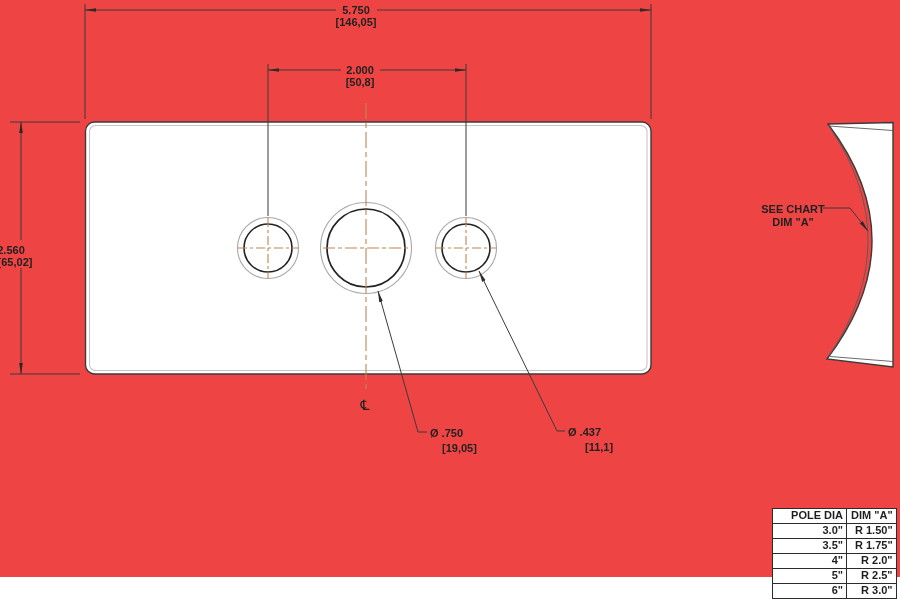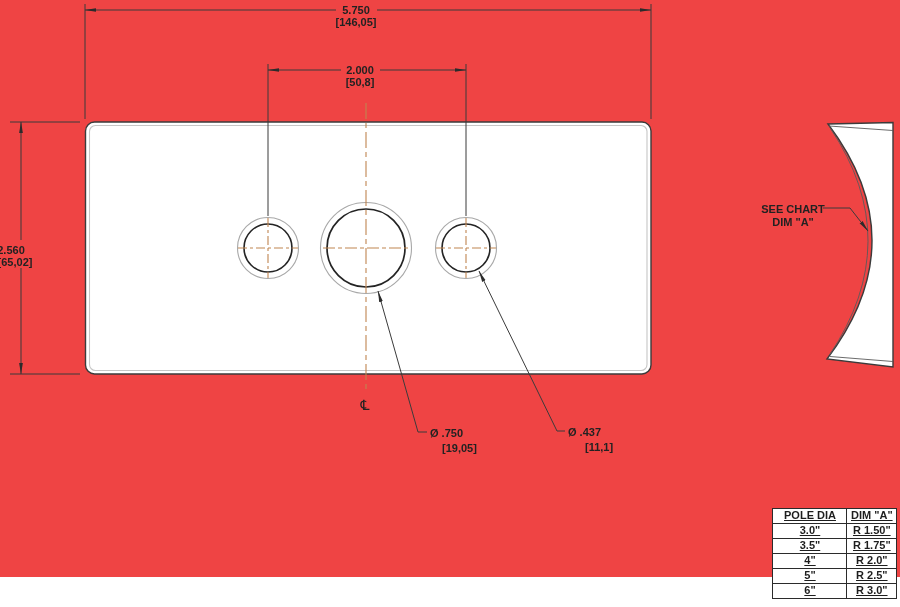--- a/index.html
+++ b/index.html
@@ -35,26 +35,25 @@
     top: 508px;
     border-collapse: collapse;
     font-size: 11px;
     font-weight: bold;
     color: #1e1e1e;
     background: #ffffff;
   }
   table.pole-chart th, table.pole-chart td {
     border: 1.5px solid #2b2b2b;
     font-weight: bold;
-    text-align: center;
+    text-align: right;
     padding: 0 3px 1px 4px;
     height: 13px;
     line-height: 13px;
     white-space: nowrap;
-    text-decoration: underline;
   }
   table.pole-chart th:first-child, table.pole-chart td:first-child { width: 66px; }
   table.pole-chart th:last-child,  table.pole-chart td:last-child  { width: 38px; }
 </style>
 </head>
 <body>
 
 <div class="stage">
   <svg width="900" height="607" viewBox="0 0 900 607">
     <defs>

